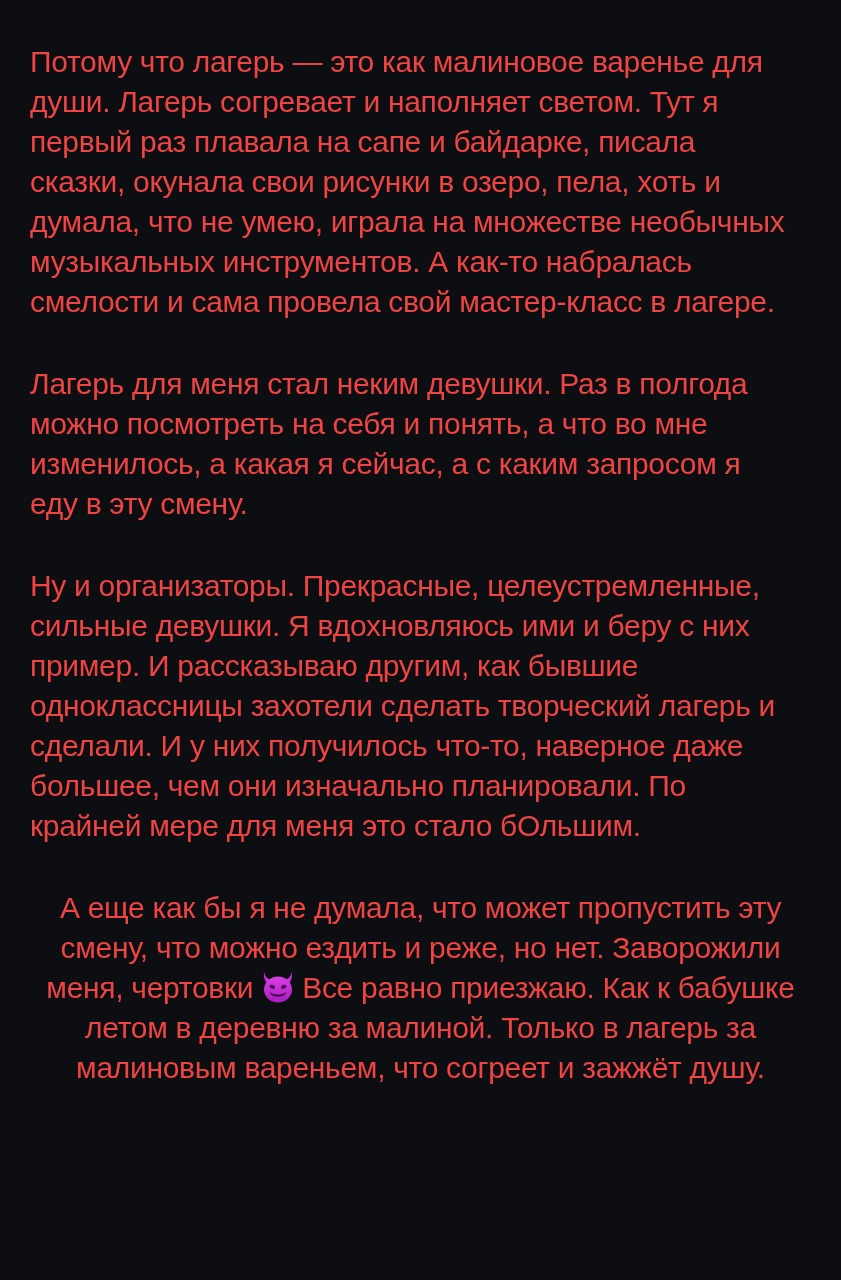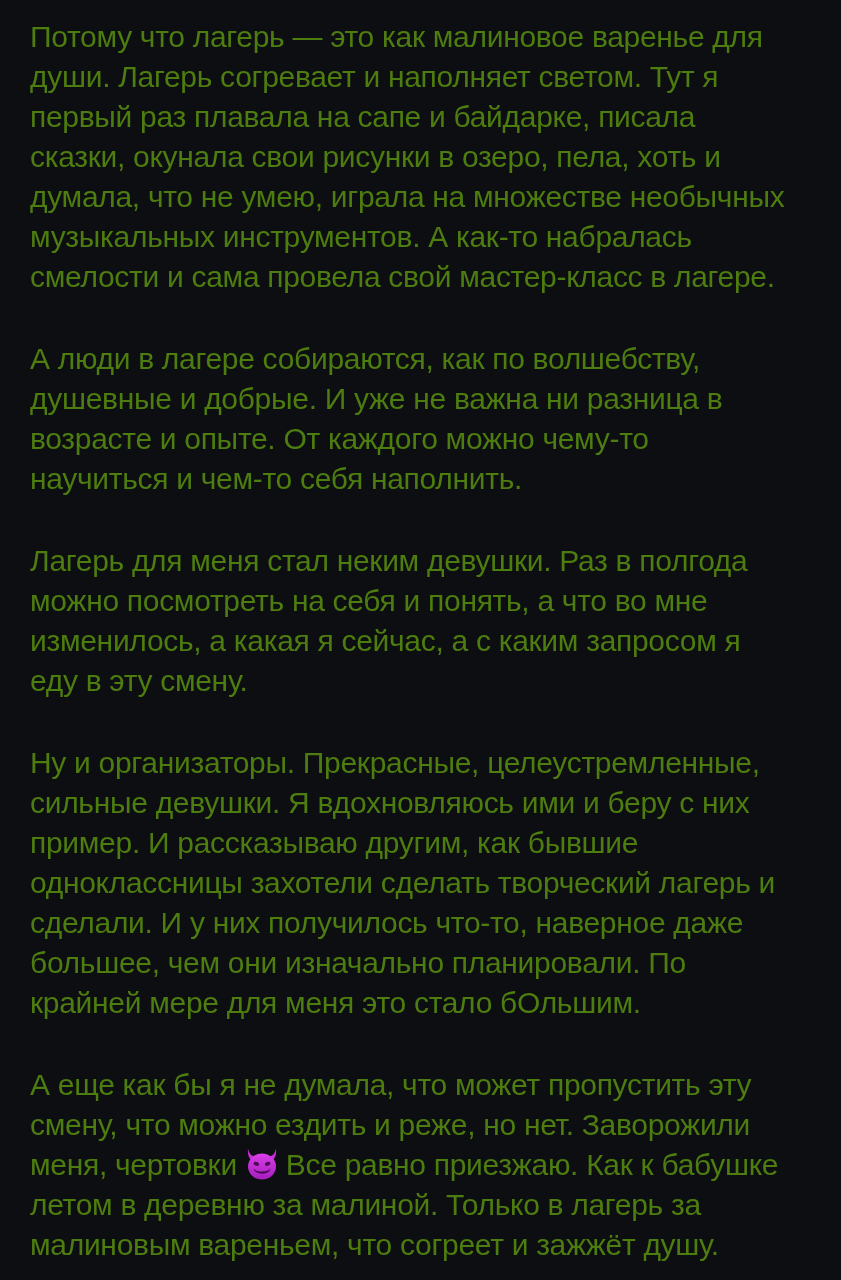--- a/index.html
+++ b/index.html
@@ -21,49 +21,46 @@
     line-height: 40px;
     letter-spacing: -0.3px;
     font-weight: 400;
   }
   .post-text p {
     margin: 0 0 42px 0;
     white-space: pre;
   }
   .post-text p:last-child {
     margin-bottom: 0;
+    text-align: center;
   }
   .emoji {
     display: inline-block;
     width: 34px;
     height: 32px;
     vertical-align: -5px;
     margin: 0 7px 0 8px;
   }
   .emoji svg {
     display: block;
     width: 100%;
     height: 100%;
   }
 </style>
 </head>
 <body style="background: rgb(13, 14, 17);">
 
-<main class="post-text" style="color: #4d7c0f;">
+<main class="post-text" style="color: #ef4444; margin-top: 25px;">
   <p>Потому что лагерь — это как малиновое варенье для
 души. Лагерь согревает и наполняет светом. Тут я
 первый раз плавала на сапе и байдарке, писала
 сказки, окунала свои рисунки в озеро, пела, хоть и
 думала, что не умею, играла на множестве необычных
 музыкальных инструментов. А как-то набралась
 смелости и сама провела свой мастер-класс в лагере.</p>
-  <p>А люди в лагере собираются, как по волшебству,
-душевные и добрые. И уже не важна ни разница в
-возрасте и опыте. От каждого можно чему-то
-научиться и чем-то себя наполнить.</p>
   <p>Лагерь для меня стал неким девушки. Раз в полгода
 можно посмотреть на себя и понять, а что во мне
 изменилось, а какая я сейчас, а с каким запросом я
 еду в эту смену.</p>
   <p>Ну и организаторы. Прекрасные, целеустремленные,
 сильные девушки. Я вдохновляюсь ими и беру с них
 пример. И рассказываю другим, как бывшие
 одноклассницы захотели сделать творческий лагерь и
 сделали. И у них получилось что-то, наверное даже
 большее, чем они изначально планировали. По

